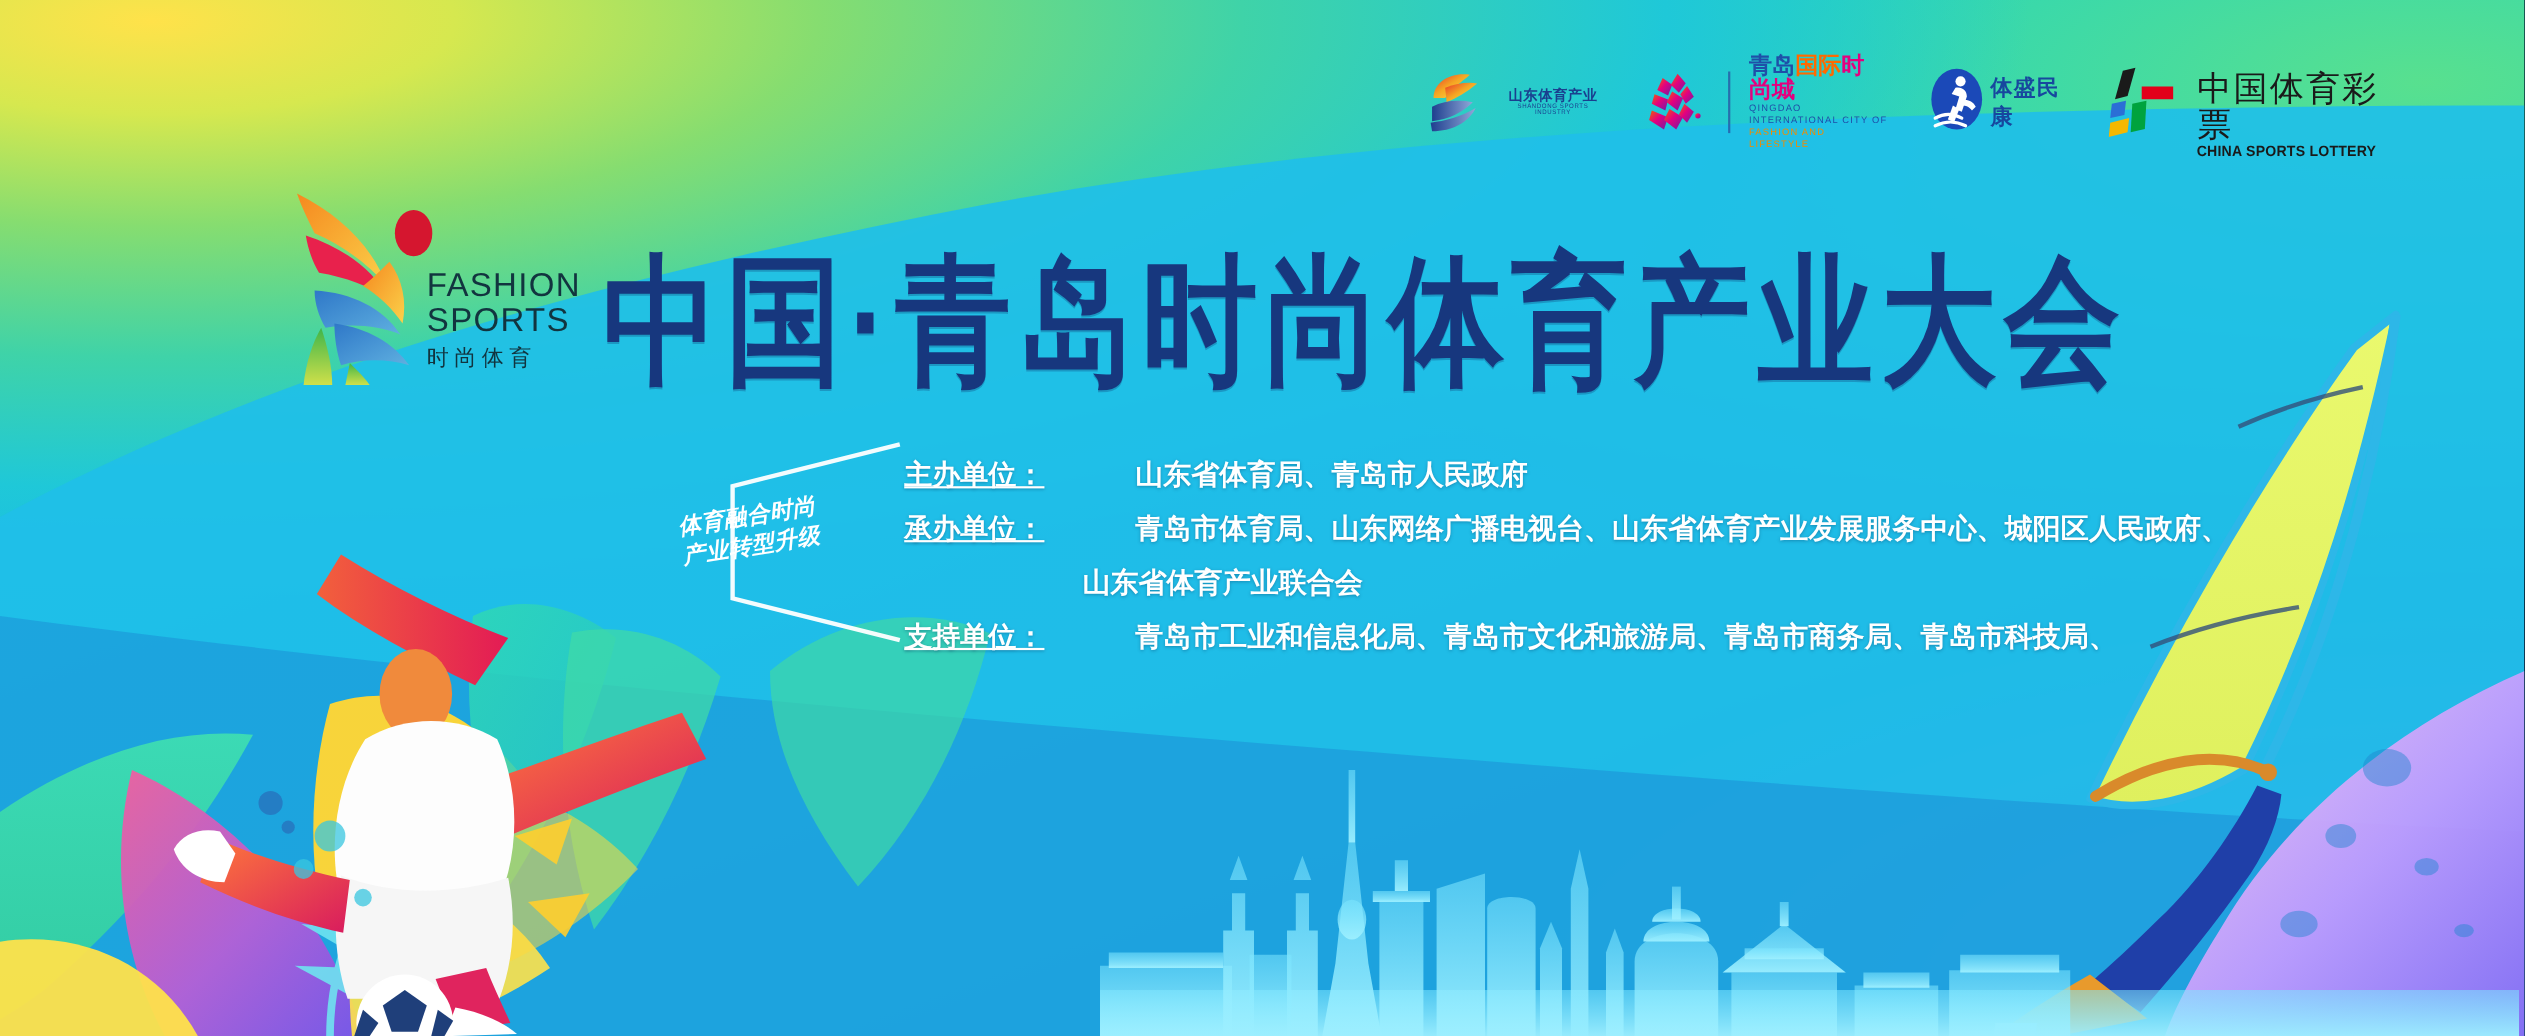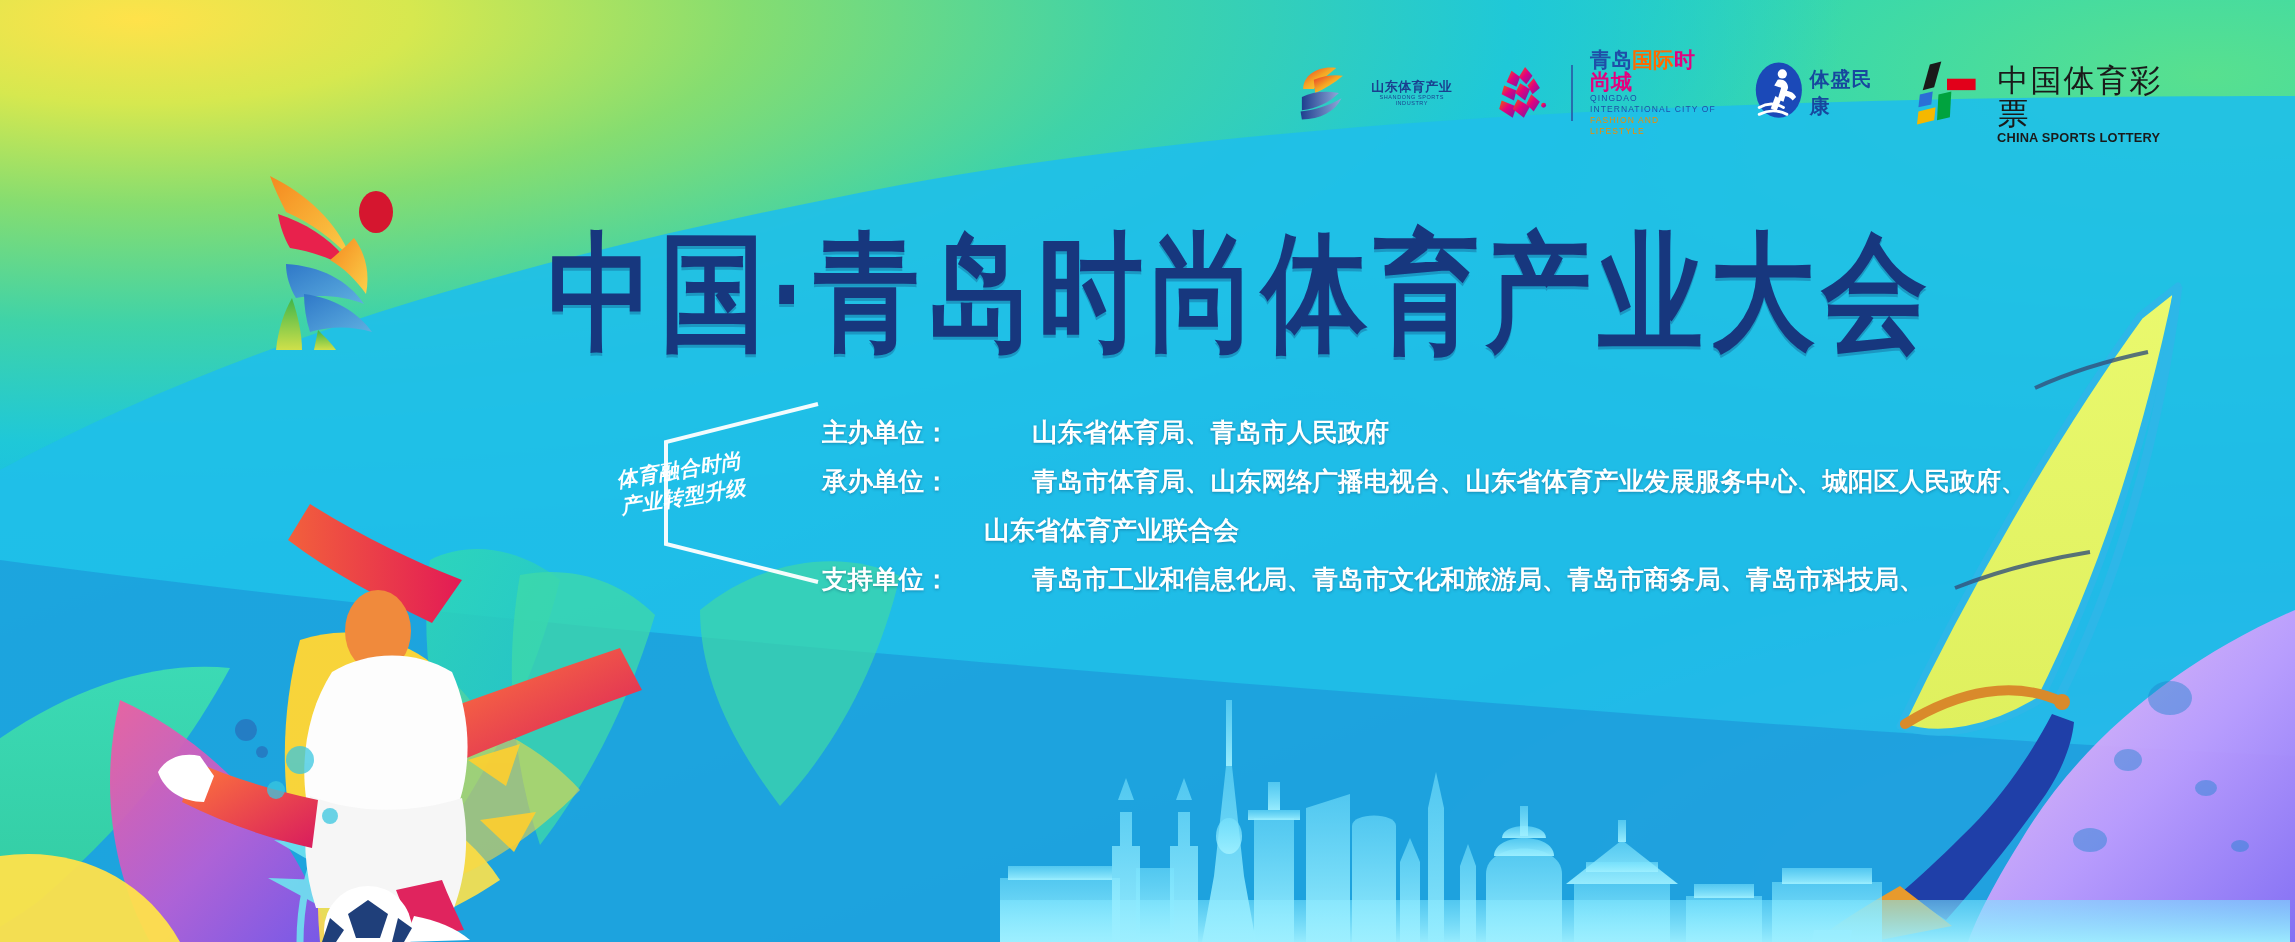--- a/index.html
+++ b/index.html
@@ -56,21 +56,21 @@
   #slogan{position:absolute;left:608px;top:398px;width:220px;height:190px;}
   #slogan .txt{position:absolute;left:10px;top:58px;transform:rotate(-9deg);
                color:#fff;font-weight:bold;line-height:1.32;font-size:20.5px;
                letter-spacing:.5px;font-style:italic;}
 
   
   #credits{position:absolute;left:822px;top:408px;width:1260px;color:#fff;
            font-size:25.5px;font-weight:bold;line-height:49px;
            text-shadow:0 1px 3px rgba(0,40,80,.35);}
   #credits .row{display:flex;}
-  #credits .lbl{width:162px;flex:none;}
+  #credits .lbl{width:162px;flex:none;text-decoration:underline;}
   #credits .val{flex:1;margin-left:48px;}
   #credits .cont{padding-left:162px;}
 </style>
 </head>
 <body>
 
 <div id="stage">
 
   <svg class="layer" viewBox="0 0 2295 942" preserveAspectRatio="none">
     <defs>
@@ -363,20 +363,25 @@
     <path d="M12,8 C52,28 80,56 94,92 C78,74 56,56 28,44 C22,32 16,20 12,8 Z" fill="url(#fsO)"></path>
     <path d="M20,46 C56,58 82,78 96,104 C78,92 56,84 32,80 C26,70 22,58 20,46 Z" fill="#e8214c"></path>
     <path d="M96,70 C108,86 112,106 108,126 C98,112 86,100 72,92 C82,84 90,76 96,70 Z" fill="url(#fsO)"></path>
     <ellipse cx="118" cy="44" rx="17" ry="21" fill="#d5162f"></ellipse>
     <path d="M28,96 C62,98 90,112 106,136 C86,128 62,126 38,130 C32,120 28,108 28,96 Z" fill="url(#fsB)"></path>
     <path d="M46,126 C76,130 100,144 114,164 C94,158 72,158 52,164 C48,152 46,138 46,126 Z" fill="url(#fsB)"></path>
     <path d="M34,130 C40,148 44,166 44,182 L18,182 C20,162 26,144 34,130 Z" fill="url(#fsG)"></path>
     <path d="M60,162 C68,170 74,176 78,182 L56,182 Z" fill="url(#fsG)"></path>
   </svg>
 
+  <div id="fslabel">
+    <div class="l1">FASHION</div>
+    <div class="l2">SPORTS</div>
+    <div class="l3">时尚体育</div>
+  </div>
 
   <div id="headline">中国·青岛时尚体育产业大会</div>
 
   <div id="slogan">
     <svg viewBox="0 0 220 190" width="220" height="190">
       <path d="M210,6 L58,44 L58,146 L210,184" fill="none" stroke="#ffffff" stroke-width="4" stroke-linejoin="miter" opacity=".95"></path>
     </svg>
     <div class="txt">
       <div>体育融合时尚</div>
       <div>产业转型升级</div>

